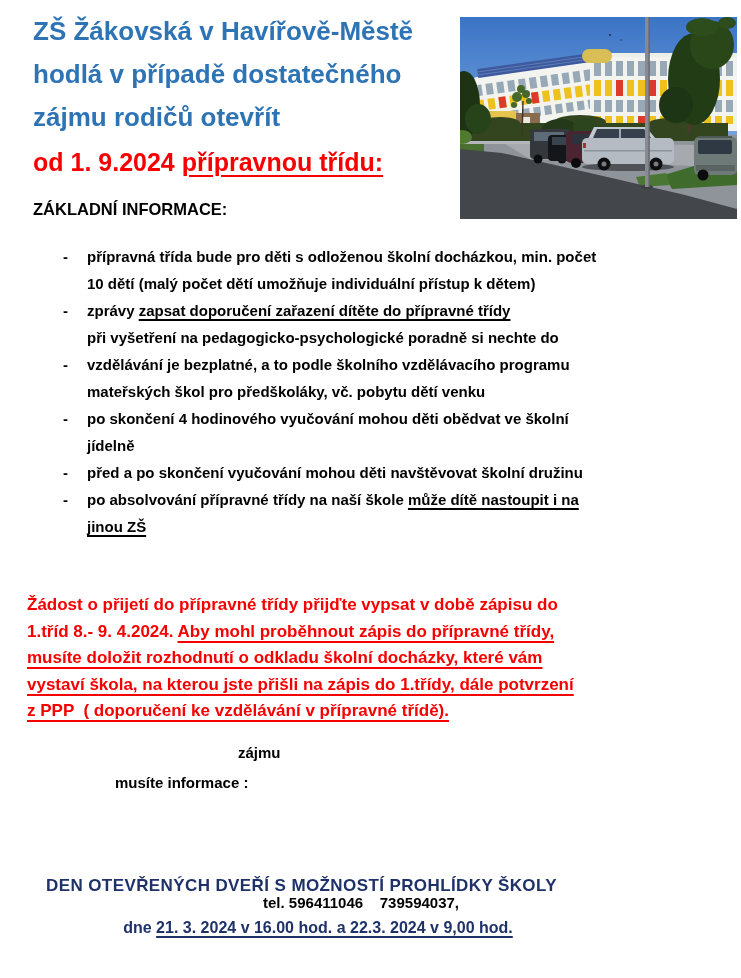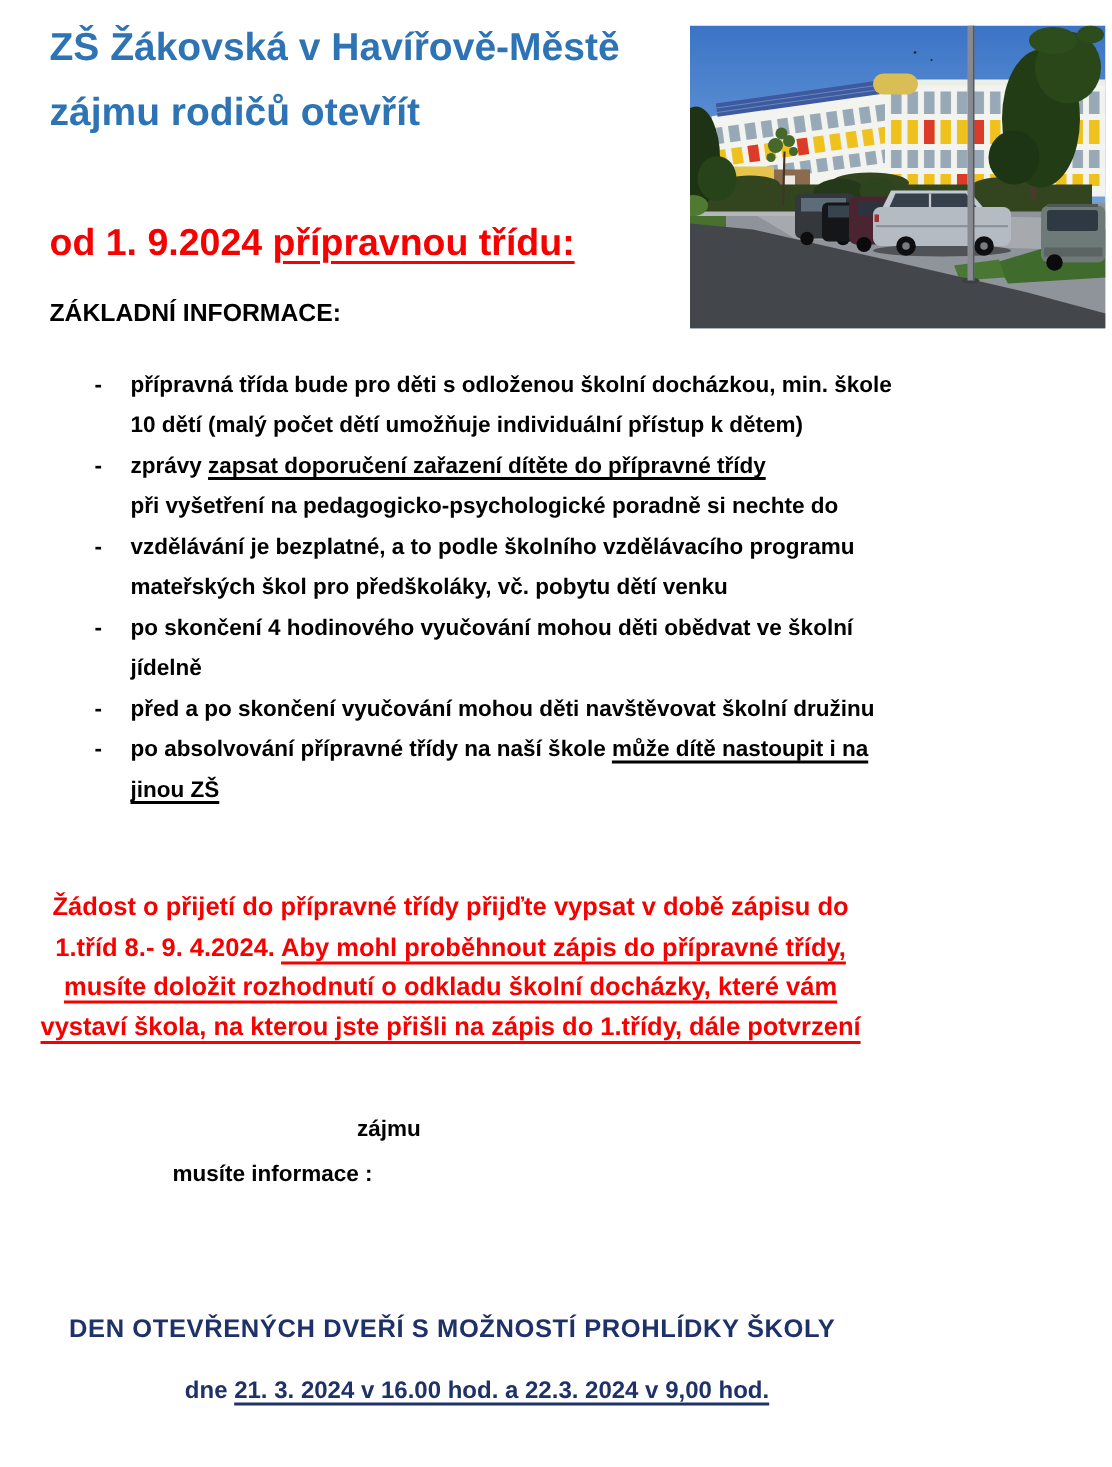--- a/index.html
+++ b/index.html
@@ -15,21 +15,21 @@
   .subtitle .u{text-decoration:underline;text-decoration-thickness:2px;text-underline-offset:4px;}
   
   .info-heading{position:absolute;left:33px;top:200px;font-size:16.5px;color:#000;}
   
   .bullets{position:absolute;left:63px;top:243px;font-size:15px;line-height:27px;color:#000;}
   .bullet{display:flex;align-items:flex-start;}
   .bullet-marker{width:24px;flex:0 0 24px;}
   .bline{white-space:pre;}
   .bullets .u{text-decoration:underline;text-decoration-thickness:1.5px;text-underline-offset:3px;}
   
-  .app{position:absolute;left:27px;top:592px;font-size:17px;line-height:26.5px;color:#f70000;text-align:center;}
+  .app{position:absolute;left:27px;top:592px;font-size:17px;line-height:26.5px;color:#f70000;}
   .aline{white-space:pre;}
   .app .u{text-decoration:underline;text-decoration-thickness:2px;text-underline-offset:3.5px;}
   
   .contact{position:absolute;left:90px;top:738px;font-size:15px;line-height:30px;color:#000;}
   .crow{position:relative;white-space:pre;}
   .col2abs{position:absolute;left:148px;top:0;}
   .col2{display:inline-block;margin-left:148px;}
   
   .openday-title{position:absolute;left:0;top:876px;width:603px;text-align:center;
                  font-size:17px;letter-spacing:.4px;color:#1e3169;}
@@ -39,20 +39,21 @@
   
   .photo{position:absolute;left:460px;top:17px;width:277px;height:202px;display:block;}
 </style>
 </head>
 <body>
 
 <div class="page">
 
   <div class="title">
     <div class="title-line">ZŠ Žákovská v Havířově-Městě</div>
+    <div class="title-line">hodlá v případě dostatečného</div>
     <div class="title-line">zájmu rodičů otevřít</div>
   </div>
 
   <svg class="photo" viewBox="0 0 277 202" xmlns="http://www.w3.org/2000/svg">
     <defs>
       <linearGradient id="sky" x1="0" y1="0" x2="0" y2="1">
         <stop offset="0" stop-color="#3b74c6"></stop>
           <stop offset="1" stop-color="#9cc2ec"></stop>
       </linearGradient>
       <pattern id="pw" width="11" height="10" patternUnits="userSpaceOnUse">
@@ -162,21 +163,21 @@
 
   <div class="subtitle"><span>od 1. 9.2024 </span><span class="u">přípravnou třídu:</span></div>
 
   <div class="info-heading">ZÁKLADNÍ INFORMACE:</div>
 
   <div class="bullets">
 
     <div class="bullet">
       <span class="bullet-marker">-</span>
       <div class="bullet-text">
-        <div class="bline"><span>přípravná třída bude pro děti s odloženou školní docházkou, min. škole</span><span class="u"></span></div>
+        <div class="bline"><span>přípravná třída bude pro děti s odloženou školní docházkou, min. počet</span><span class="u"></span></div>
         <div class="bline"><span>10 dětí (malý počet dětí umožňuje individuální přístup k dětem)</span><span class="u"></span></div>
       </div>
     </div>
 
     <div class="bullet">
       <span class="bullet-marker">-</span>
       <div class="bullet-text">
         <div class="bline"><span>zprávy </span><span class="u">zapsat doporučení zařazení dítěte do přípravné třídy</span></div>
         <div class="bline"><span>při vyšetření na pedagogicko-psychologické poradně si nechte do</span><span class="u"></span></div>
       </div>
@@ -213,28 +214,32 @@
       </div>
     </div>
 
   </div>
 
   <div class="app">
     <div class="aline"><span>Žádost o přijetí do přípravné třídy přijďte vypsat v době zápisu do</span><span class="u"></span></div>
     <div class="aline"><span>1.tříd 8.- 9. 4.2024. </span><span class="u">Aby mohl proběhnout zápis do přípravné třídy,</span></div>
     <div class="aline"><span></span><span class="u">musíte doložit rozhodnutí o odkladu školní docházky, které vám</span></div>
     <div class="aline"><span></span><span class="u">vystaví škola, na kterou jste přišli na zápis do 1.třídy, dále potvrzení</span></div>
+    <div class="aline"><span></span><span class="u">z PPP  ( doporučení ke vzdělávání v přípravné třídě).</span></div>
   </div>
 
   <div class="contact">
     <div class="crow">
       <span>musíte informace :</span>
       <span class="col2abs">zájmu</span>
     </div>
     <div class="crow">
+      <span class="col2">tel. 596411046    739594037,</span>
+    </div>
+    <div class="crow">
       
     </div>
   </div>
 
   <div class="openday-title">DEN OTEVŘENÝCH DVEŘÍ S MOŽNOSTÍ PROHLÍDKY ŠKOLY</div>
   <div class="openday-date"><span>dne </span><span class="u">21. 3. 2024 v 16.00 hod. a 22.3. 2024 v 9,00 hod.</span></div>
 
 </div>
 
 </body></html>

